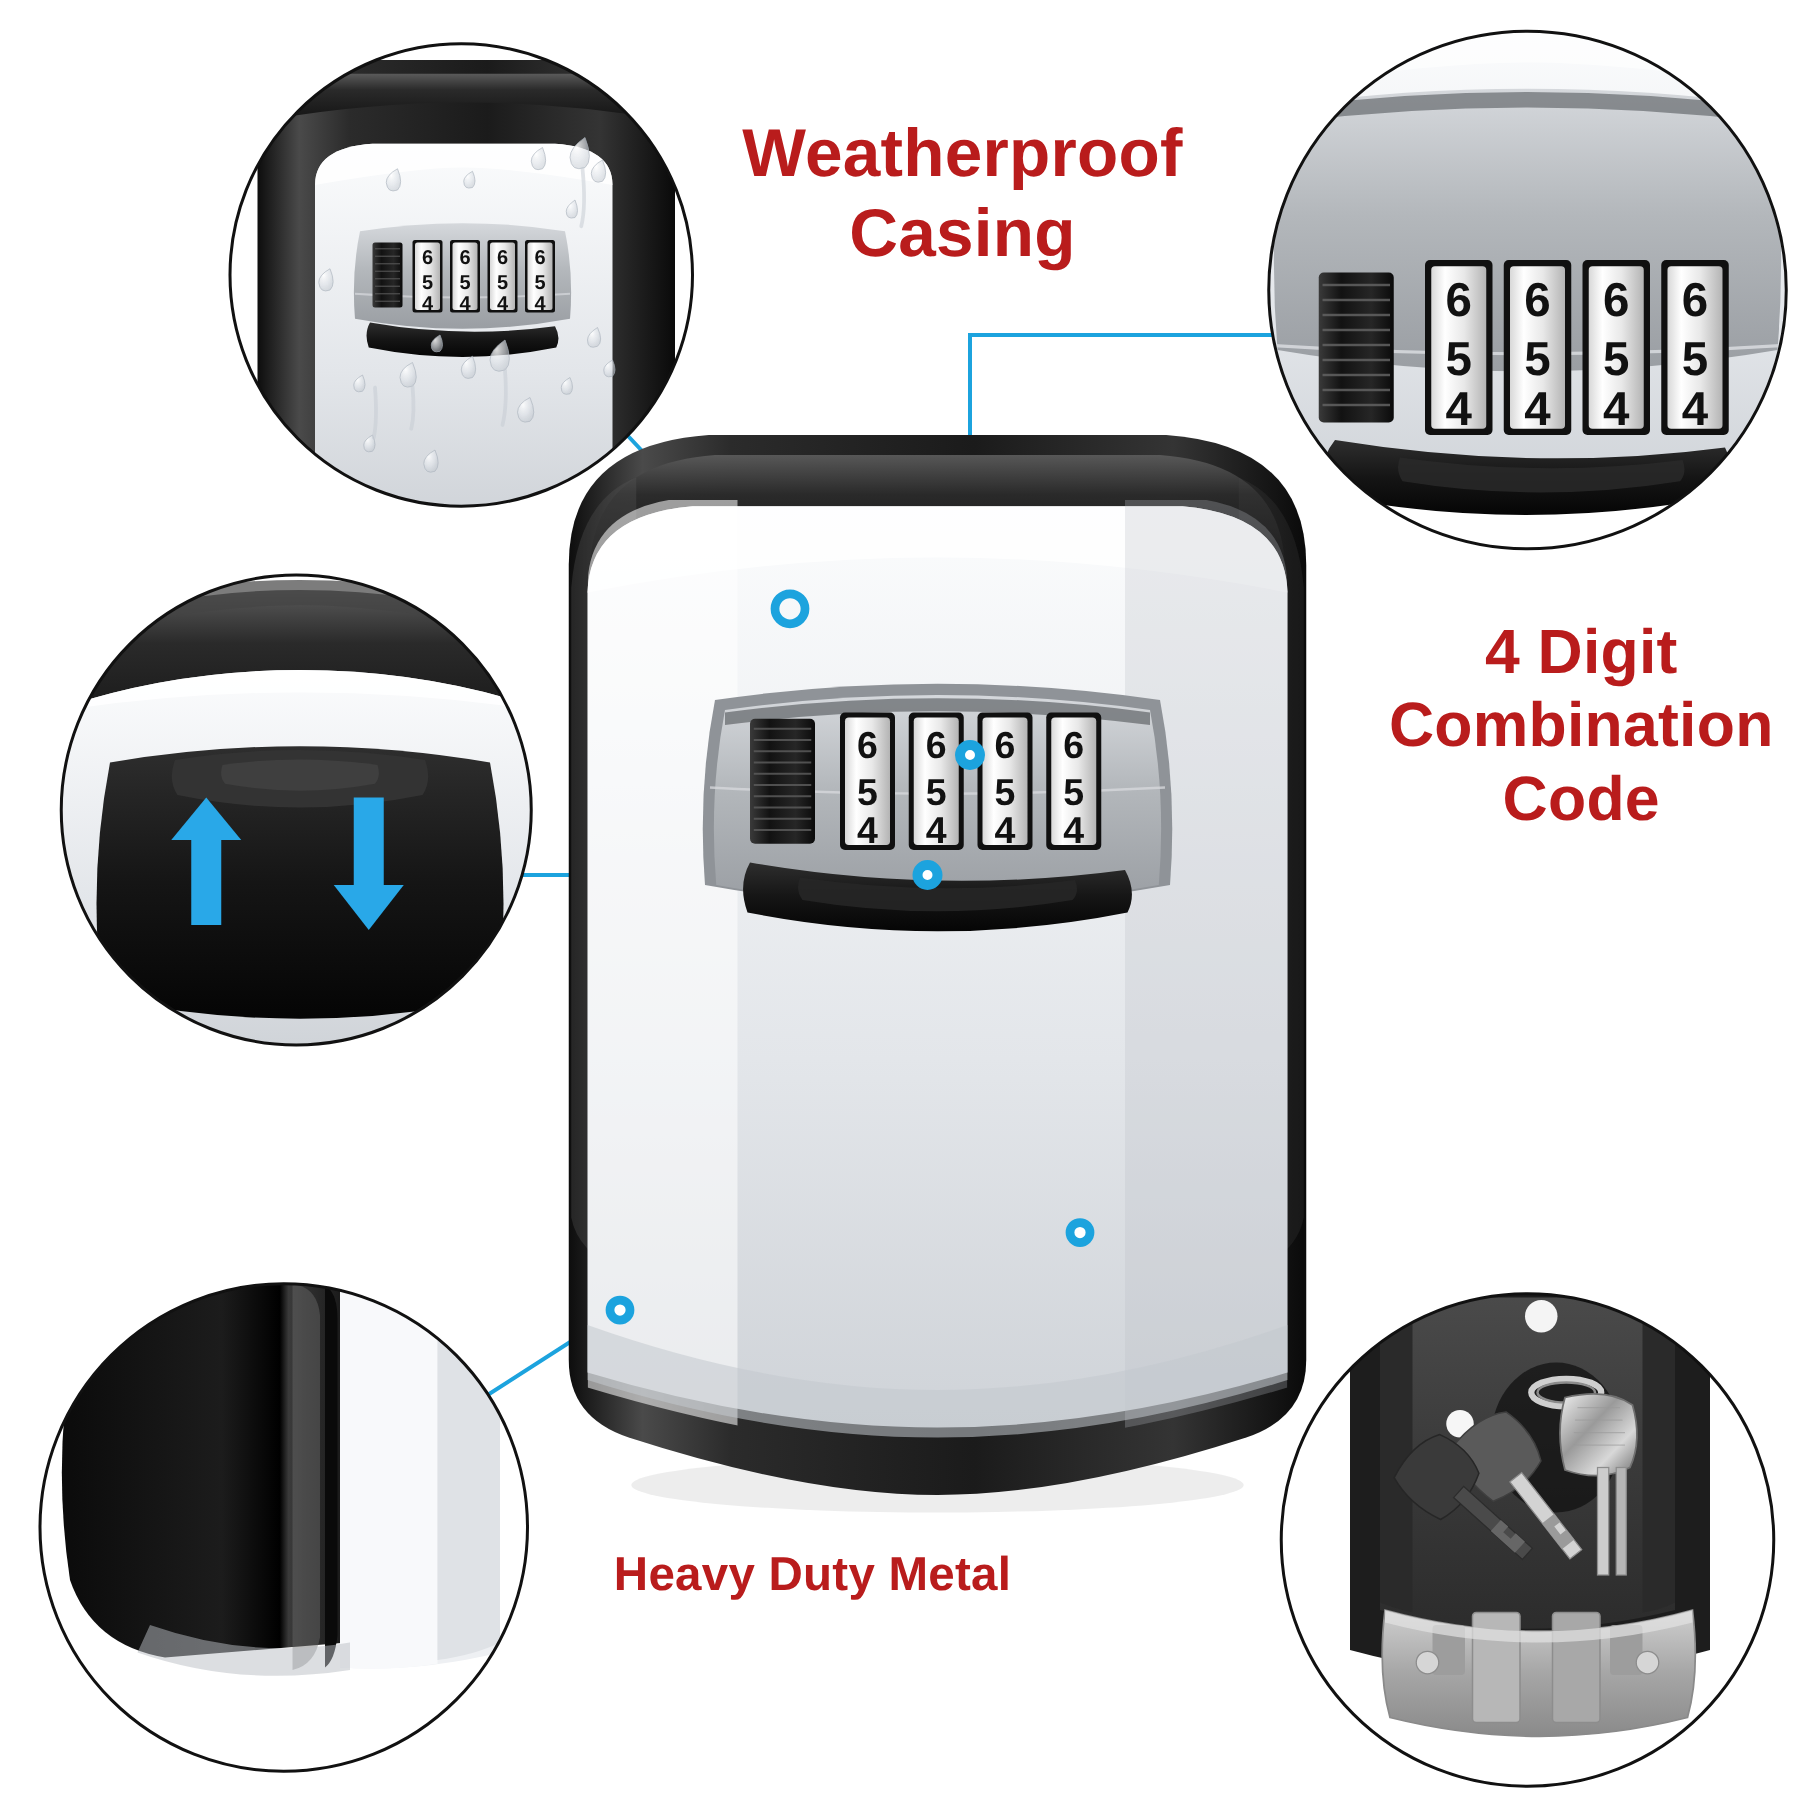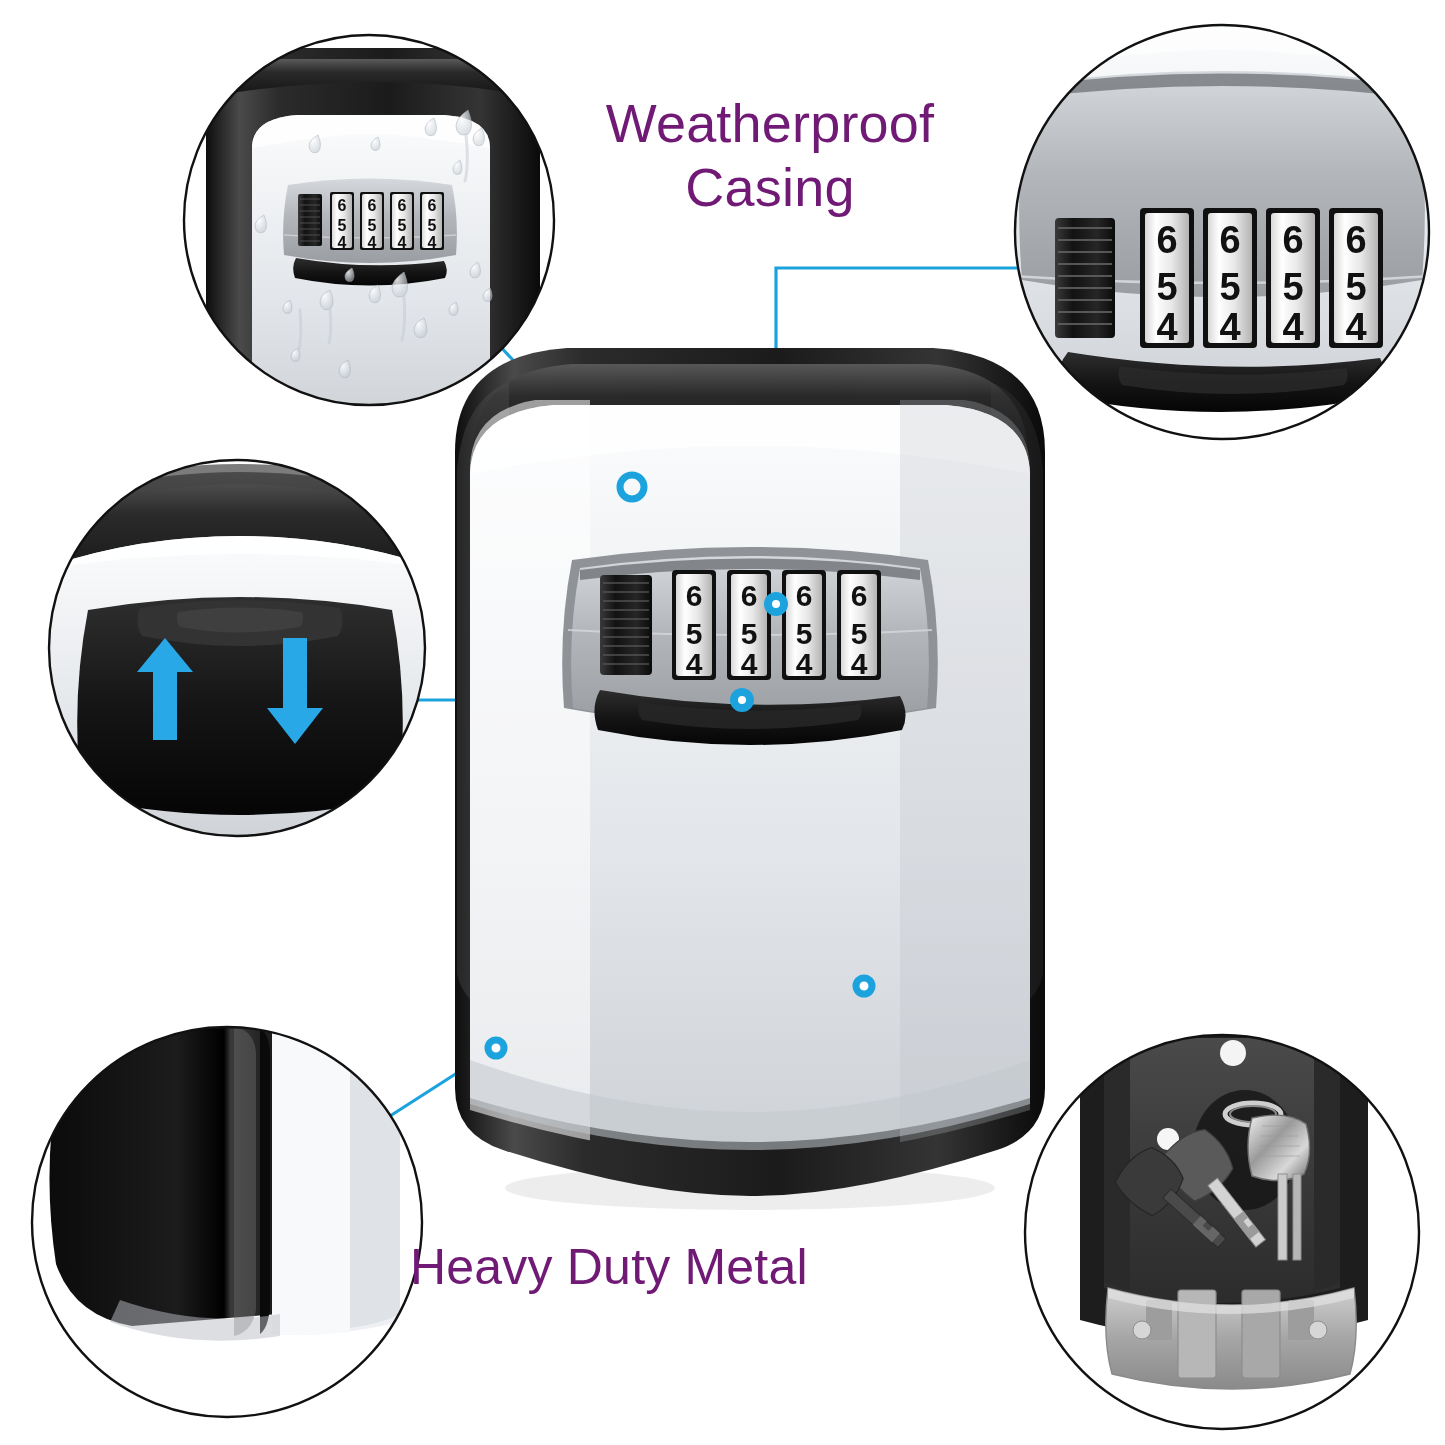--- a/index.html
+++ b/index.html
@@ -18,41 +18,41 @@
   #stage {
     position: absolute;
     left: 0; top: 0;
     width: 1445px;
     height: 1445px;
   }
   .label {
     position: absolute;
     text-align: center;
     line-height: 1.18;
-    font-weight: 400;
-    color: #701a75;
+    font-weight: 700;
+    color: #b91c1c;
     white-space: pre-line;
     letter-spacing: 0.2px;
   }
   #lbl-weatherproof {
     left: 560px; top: 92px; width: 420px;
     font-size: 54px;
   }
   #lbl-combination {
     left: 1100px; top: 492px; width: 330px;
     font-size: 50px;
   }
   #lbl-protection {
     left: 60px; top: 875px; width: 360px;
     font-size: 50px;
   }
   #lbl-heavy {
     left: 410px; top: 1238px; width: 480px;
-    font-size: 50px;
-    text-align: left;
+    font-size: 38px;
+    text-align: center;
   }
   svg.artwork {
     position: absolute;
     left: 0; top: 0;
     width: 1445px;
     height: 1445px;
   }
 </style>
 </head>
 <body>
@@ -521,17 +521,20 @@
       <circle cx="776" cy="604" r="8" fill="#ffffff" stroke="#1CA3DE" stroke-width="8"></circle>
       <circle cx="742" cy="700" r="8" fill="#ffffff" stroke="#1CA3DE" stroke-width="8"></circle>
       <circle cx="496" cy="1048" r="8" fill="#ffffff" stroke="#1CA3DE" stroke-width="7"></circle>
       <circle cx="864" cy="986" r="8" fill="#ffffff" stroke="#1CA3DE" stroke-width="7"></circle>
     </g>
   </svg>
 
   <div class="label" id="lbl-weatherproof">Weatherproof
 Casing</div>
 
+  <div class="label" id="lbl-combination">4 Digit
+Combination
+Code</div>
 
 
   <div class="label" id="lbl-heavy">Heavy Duty Metal</div>
 
 </div>
 
 </body></html>

